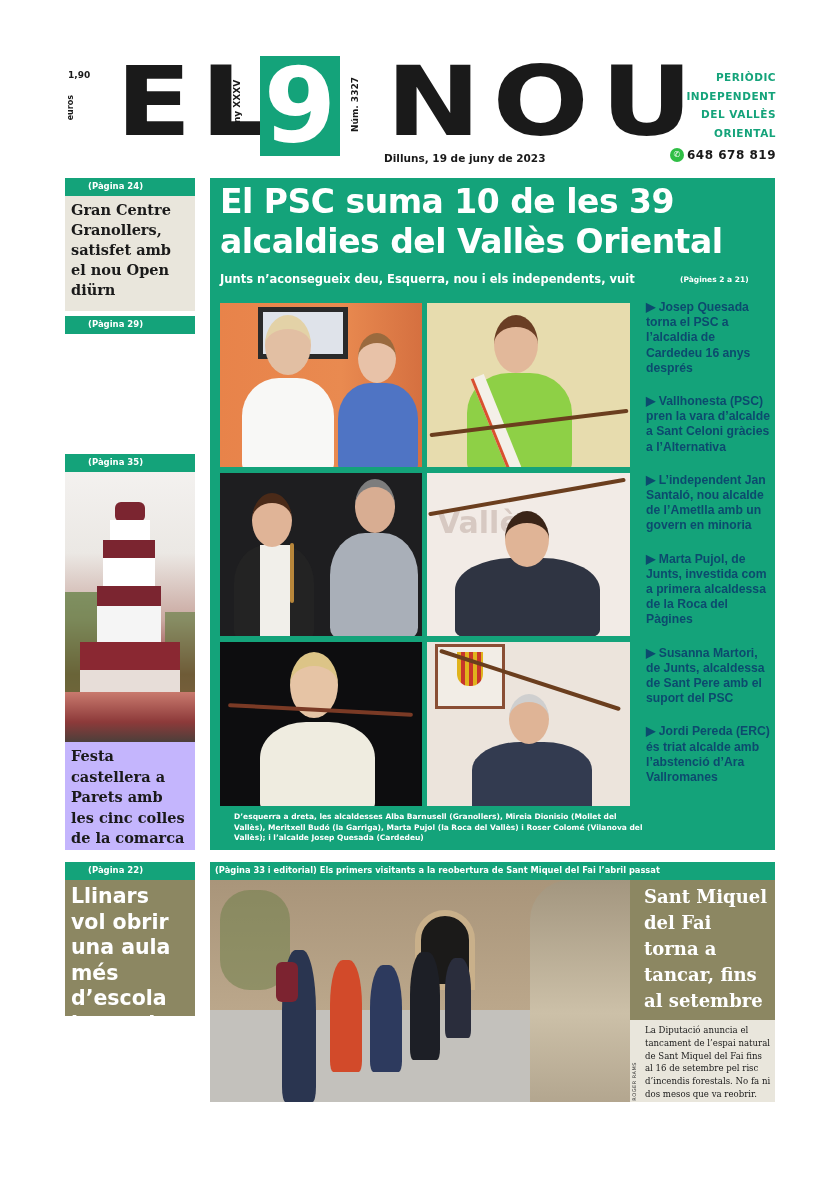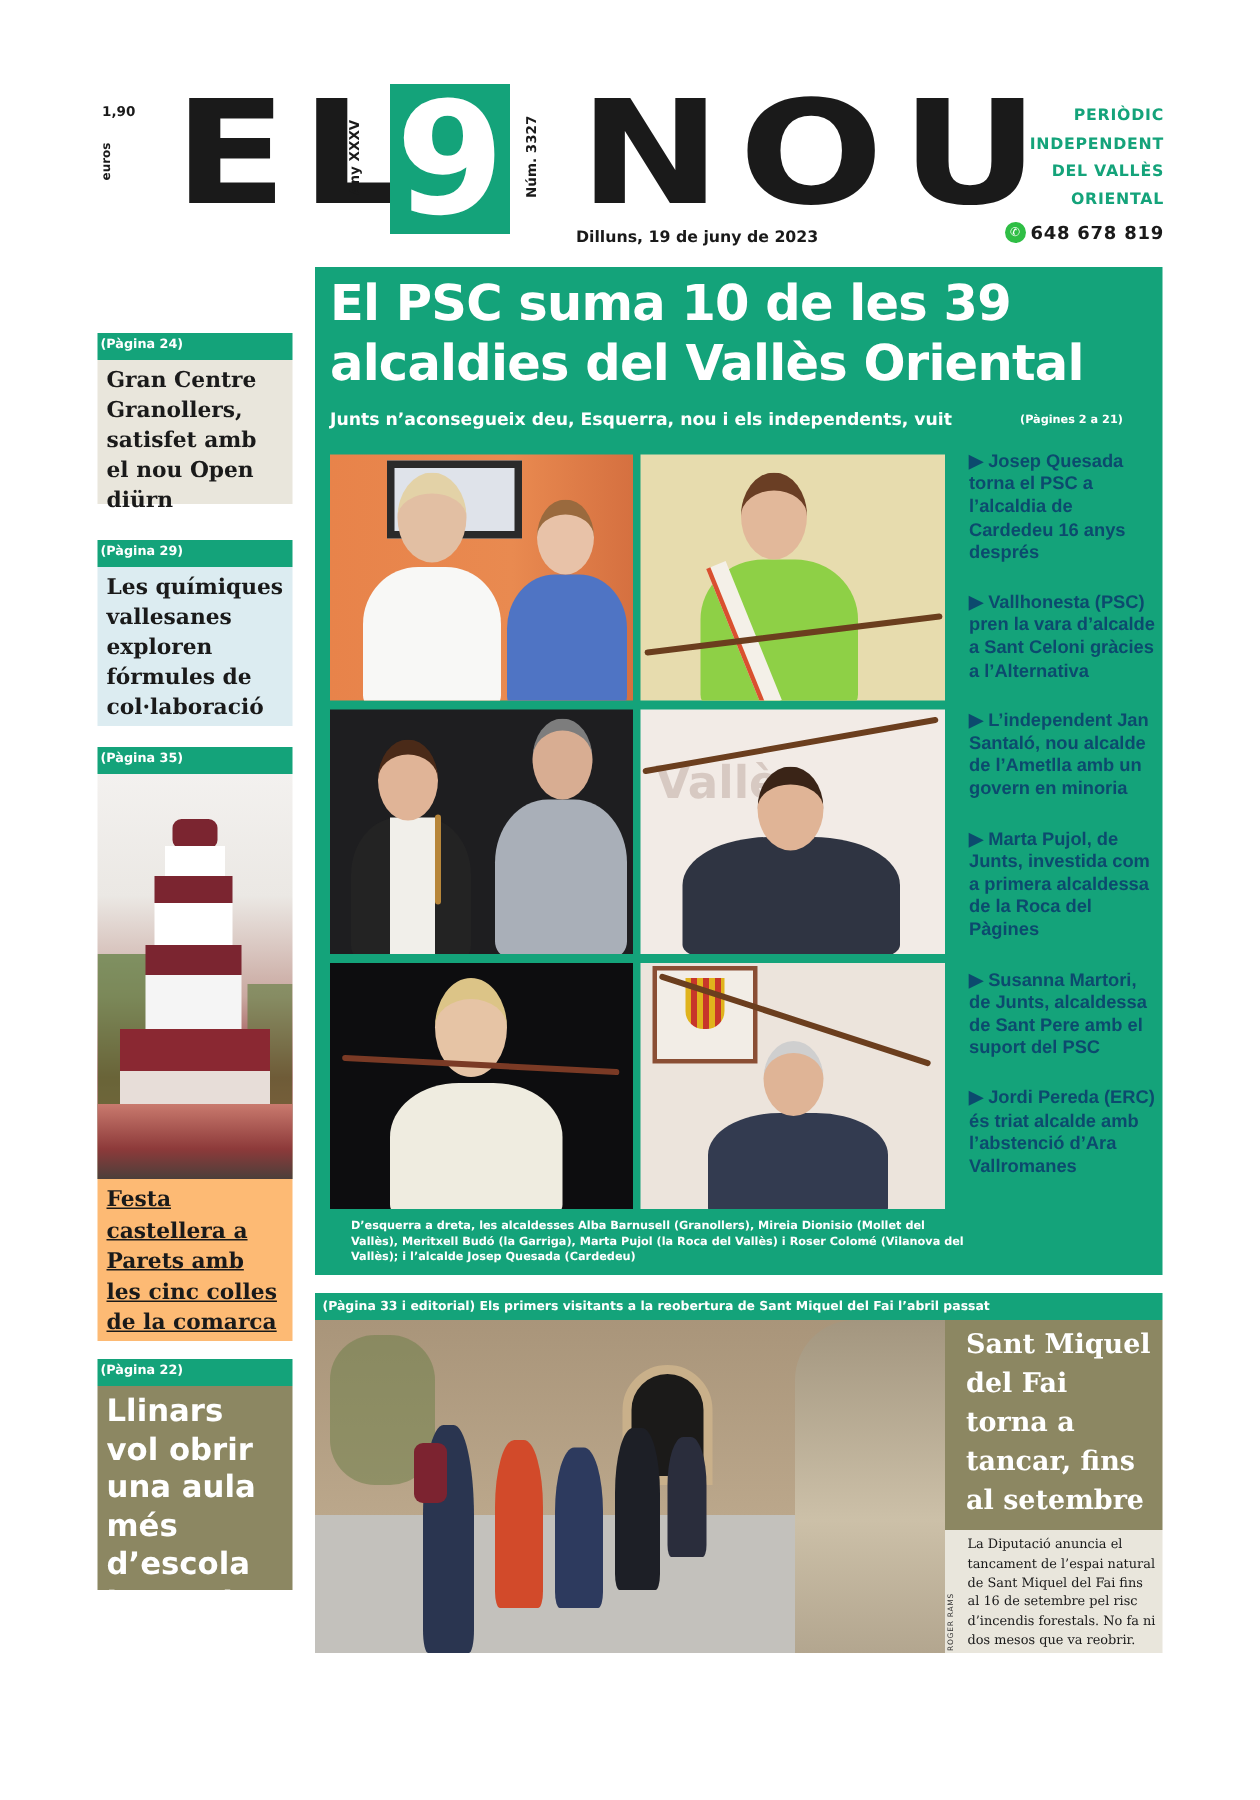--- a/index.html
+++ b/index.html
@@ -15,31 +15,31 @@
   .any { left: 232px; top: 60px; width: 14px; height: 90px; font-size: 9px; font-weight: bold; writing-mode: vertical-rl; transform: rotate(180deg); text-align: center; }
   .nine-box { left: 260px; top: 56px; width: 80px; height: 100px; background: #14a37a; color: #fff; font-weight: bold; font-size: 104px; line-height: 100px; text-align: center; }
   .num { left: 350px; top: 60px; width: 14px; height: 90px; font-size: 9px; font-weight: bold; writing-mode: vertical-rl; transform: rotate(180deg); text-align: center; }
   .logo-nou { left: 386px; top: 54px; font-weight: bold; font-size: 96px; letter-spacing: 10px; line-height: 96px; color: #1a1a1a; transform: scaleX(1.18); transform-origin: left; }
   .dateline { left: 384px; top: 152px; font-size: 10.5px; font-weight: bold; }
   .tagline { right: 64px; top: 68px; text-align: right; color: #14a37a; font-weight: bold; font-size: 10.5px; line-height: 18.5px; letter-spacing: 0.5px; }
   .phone { right: 64px; top: 148px; font-size: 12px; font-weight: bold; display: flex; align-items: center; gap: 3px; letter-spacing: 0.5px; }
   .wa-icon { width: 14px; height: 14px; border-radius: 50%; background: #2fbe45; color: #fff; font-size: 8px; line-height: 14px; text-align: center; }
 
   
-  .pg-tag { background: #14a37a; color: #fff; font-size: 8.5px; font-weight: bold; padding: 3px 2px; height: 18px; margin-top: 44px; }
+  .pg-tag { background: #14a37a; color: #fff; font-size: 8.5px; font-weight: bold; padding: 3px 23px; height: 18px; }
   .side-box { position: absolute; left: 65px; width: 130px; }
   .serif-head { font-family: "DejaVu Serif", serif; font-weight: bold; color: #1a1a1a; }
 
   .box1 { top: 178px; }
-  .box1 .body { background: #e9e6dc; padding: 4px 6px 5px; height: 96px; font-size: 14.5px; line-height: 20px; }
+  .box1 .body { background: #e9e6dc; padding: 4px 6px 5px; height: 115px; font-size: 14.5px; line-height: 20px; }
   .box2 { top: 316px; }
   .box2 .body { background: #dcecf1; padding: 4px 6px 5px; height: 106px; font-size: 14.5px; line-height: 20px; }
   .box3 { top: 454px; }
   .box3 .photo { height: 270px; background: linear-gradient(180deg, #f3f1ef 0%, #ebe8e4 30%, #c9a8a0 55%, #8e2f34 75%, #b04040 90%, #6e5c50 100%); position: relative; overflow: hidden; }
-  .box3 .body { background: #fdba74; padding: 4px 6px 2px; height: 108px; font-size: 14.5px; line-height: 20.5px; text-decoration: underline; }
+  .box3 .body { background: #c4b5fd; padding: 4px 6px 2px; height: 108px; font-size: 14.5px; line-height: 20.5px; }
   .box4 { top: 862px; }
   .box4 .headbody { background: #8c8762; padding: 4px 6px 6px; height: 136px; color: #fff; font-weight: bold; font-size: 20.5px; line-height: 25.5px; }
   .box4 .sub { background: #e9e6dc; padding: 5px 6px; height: 82px; font-family: "DejaVu Serif", serif; font-size: 8.6px; line-height: 11.5px; }
 
   
   .main { left: 210px; top: 178px; width: 565px; height: 672px; background: #14a37a; }
   .main-title { left: 220px; top: 182px; width: 555px; color: #fff; font-weight: bold; font-size: 33px; line-height: 40px; letter-spacing: -0.5px; }
   .main-sub { left: 220px; top: 272px; color: #fff; font-weight: bold; font-size: 11.5px; }
   .main-pages { left: 680px; top: 275px; color: #fff; font-weight: bold; font-size: 7.5px; }
 
@@ -91,21 +91,20 @@
   </div>
 </header>
 
 <section class="side-box box1">
   <div class="pg-tag">(Pàgina 24)</div>
   <div class="body serif-head">Gran Centre Granollers, satisfet amb el nou Open diürn</div>
 </section>
 
 <section class="side-box box2">
   <div class="pg-tag">(Pàgina 29)</div>
-  <div class="body serif-head">Les químiques vallesanes exploren fórmules de col·laboració</div>
 </section>
 
 <section class="side-box box3">
   <div class="pg-tag">(Pàgina 35)</div>
   <div class="photo">
     <div class="abs" style="left:0;top:120px;width:35px;height:150px;background:#5a7a3a;opacity:.7;"></div>
     <div class="abs" style="left:100px;top:140px;width:30px;height:130px;background:#5a7a3a;opacity:.6;"></div>
     <div class="abs" style="left:50px;top:30px;width:30px;height:20px;background:#7b2530;border-radius:6px;"></div>
     <div class="abs" style="left:45px;top:48px;width:40px;height:20px;background:#ffffff;"></div>
     <div class="abs" style="left:38px;top:68px;width:52px;height:18px;background:#7b2530;"></div>

